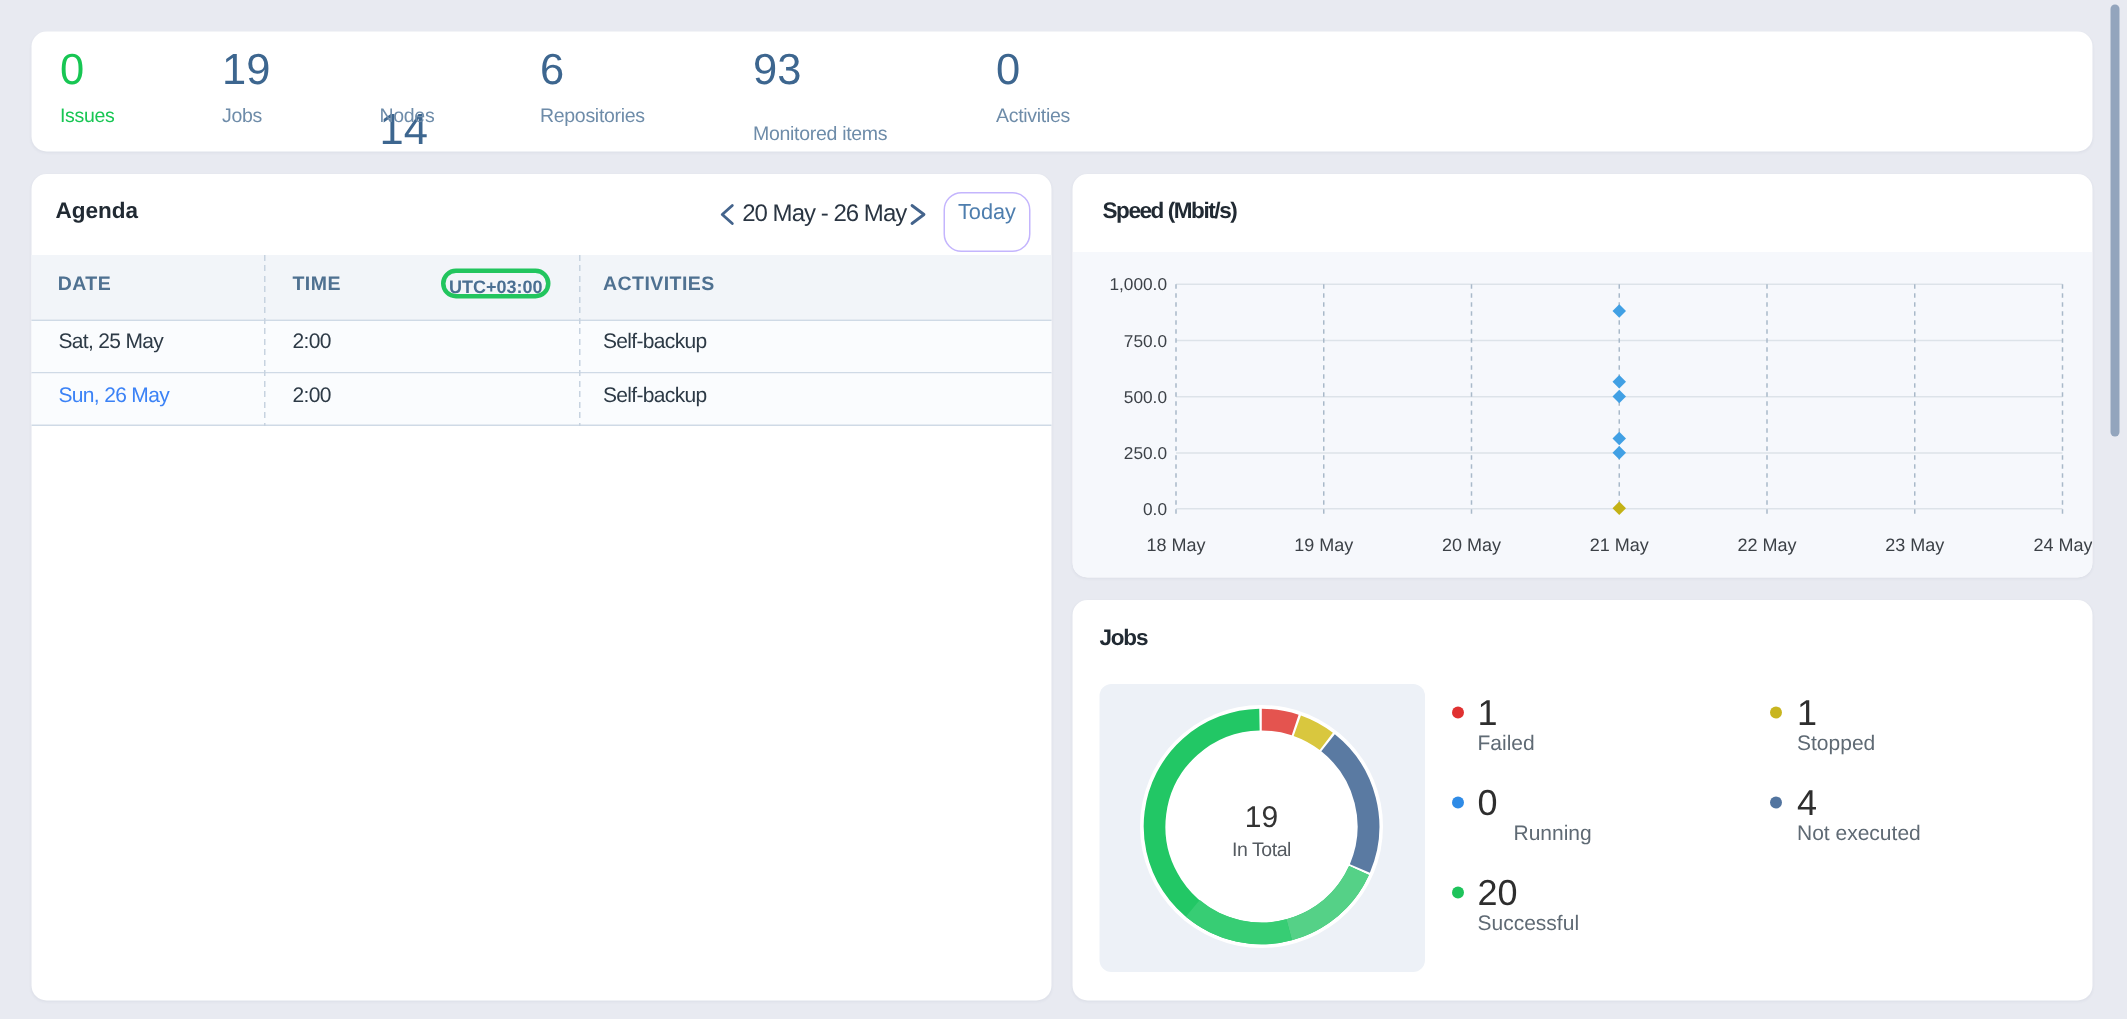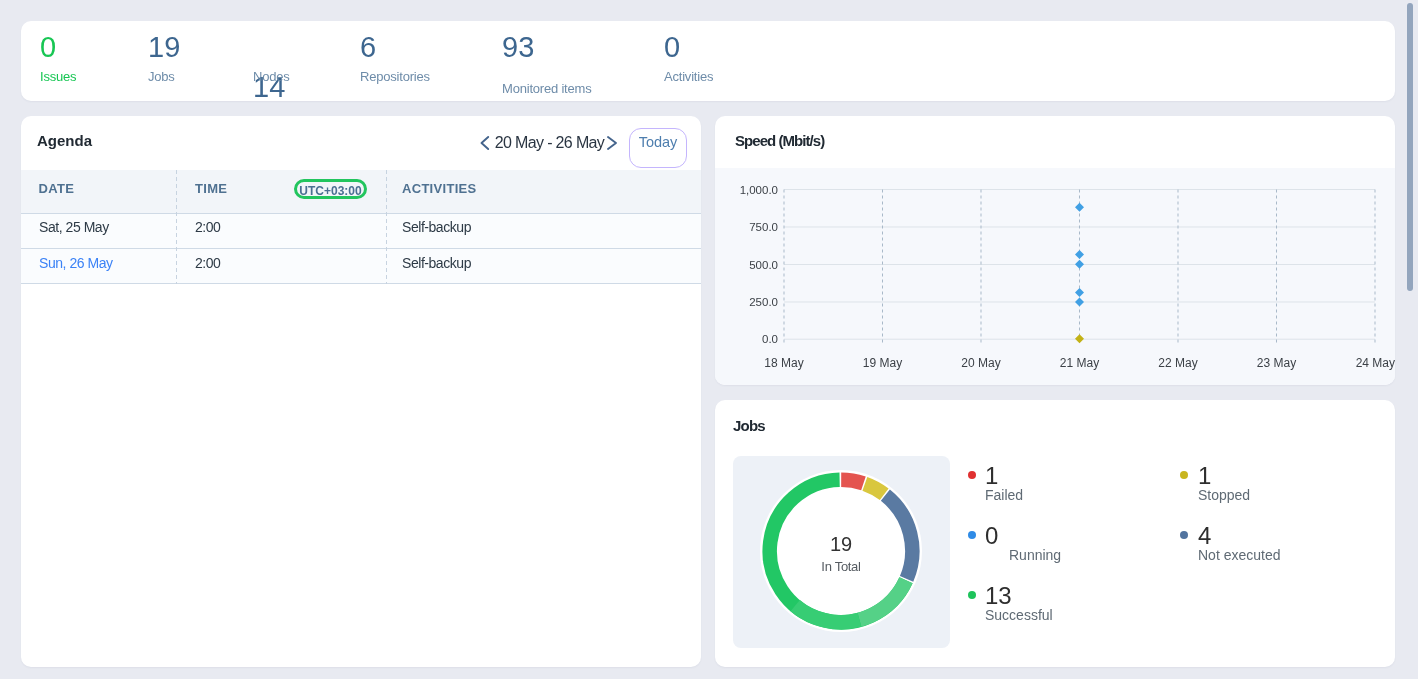--- a/index.html
+++ b/index.html
@@ -128,21 +128,21 @@
     <text x="108" y="114.5" font-size="13" letter-spacing="-0.3" fill="#555b61" text-anchor="middle">In Total</text>
   </svg>
 
   <div class="abs" style="left:252.5px; top:70.5px; width:8px; height:8px; border-radius:50%; background:#e03131;"></div>
   <div class="abs" style="left:270px; top:64px; font-size:24px; line-height:1; color:#2e2e2e;">1</div>
   <div class="abs" style="left:270px; top:88px; font-size:14px; line-height:1; color:#5f6a74;">Failed</div>
   <div class="abs" style="left:252.5px; top:131px; width:8px; height:8px; border-radius:50%; background:#2f8be6;"></div>
   <div class="abs" style="left:270px; top:124px; font-size:24px; line-height:1; color:#2e2e2e;">0</div>
   <div class="abs" style="left:270px; top:148px; font-size:14px; line-height:1; color:#5f6a74;margin-left:24px;">Running</div>
   <div class="abs" style="left:252.5px; top:191px; width:8px; height:8px; border-radius:50%; background:#1ec35b;"></div>
-  <div class="abs" style="left:270px; top:184px; font-size:24px; line-height:1; color:#2e2e2e;">13</div>
+  <div class="abs" style="left:270px; top:184px; font-size:24px; line-height:1; color:#2e2e2e;">20</div>
   <div class="abs" style="left:270px; top:208px; font-size:14px; line-height:1; color:#5f6a74;">Successful</div>
 
   <div class="abs" style="left:465px; top:70.5px; width:8px; height:8px; border-radius:50%; background:#c8b51f;"></div>
   <div class="abs" style="left:483px; top:64px; font-size:24px; line-height:1; color:#2e2e2e;">1</div>
   <div class="abs" style="left:483px; top:88px; font-size:14px; line-height:1; color:#5f6a74;">Stopped</div>
   <div class="abs" style="left:465px; top:131px; width:8px; height:8px; border-radius:50%; background:#52749f;"></div>
   <div class="abs" style="left:483px; top:124px; font-size:24px; line-height:1; color:#2e2e2e;">4</div>
   <div class="abs" style="left:483px; top:148px; font-size:14px; line-height:1; color:#5f6a74;">Not executed</div>
 </div>
 

